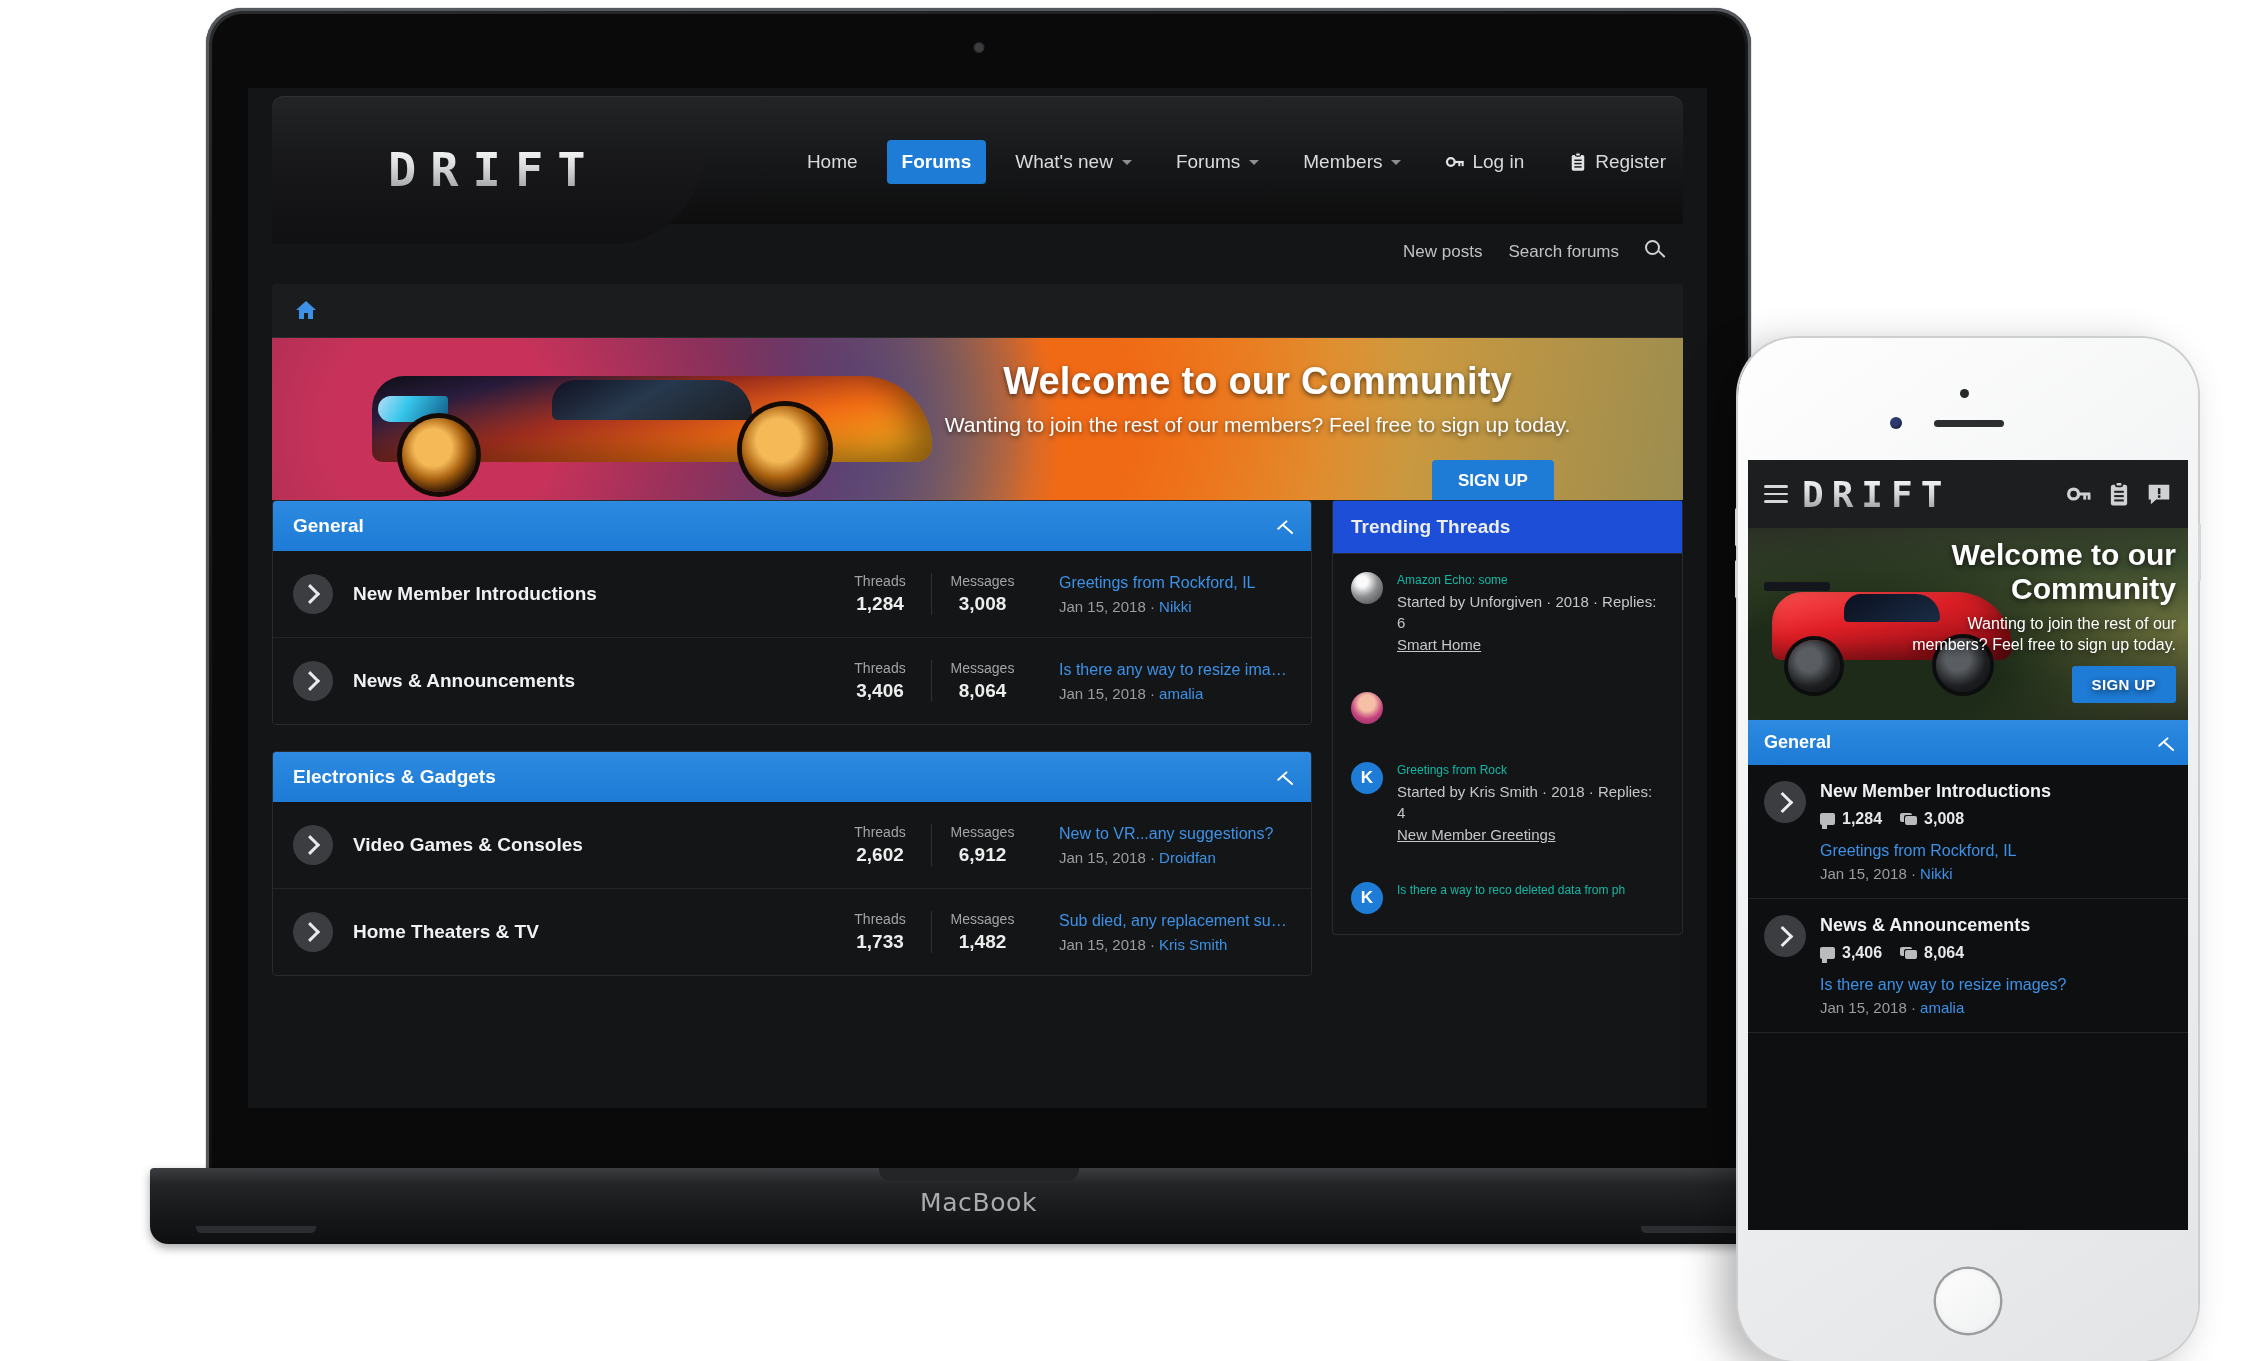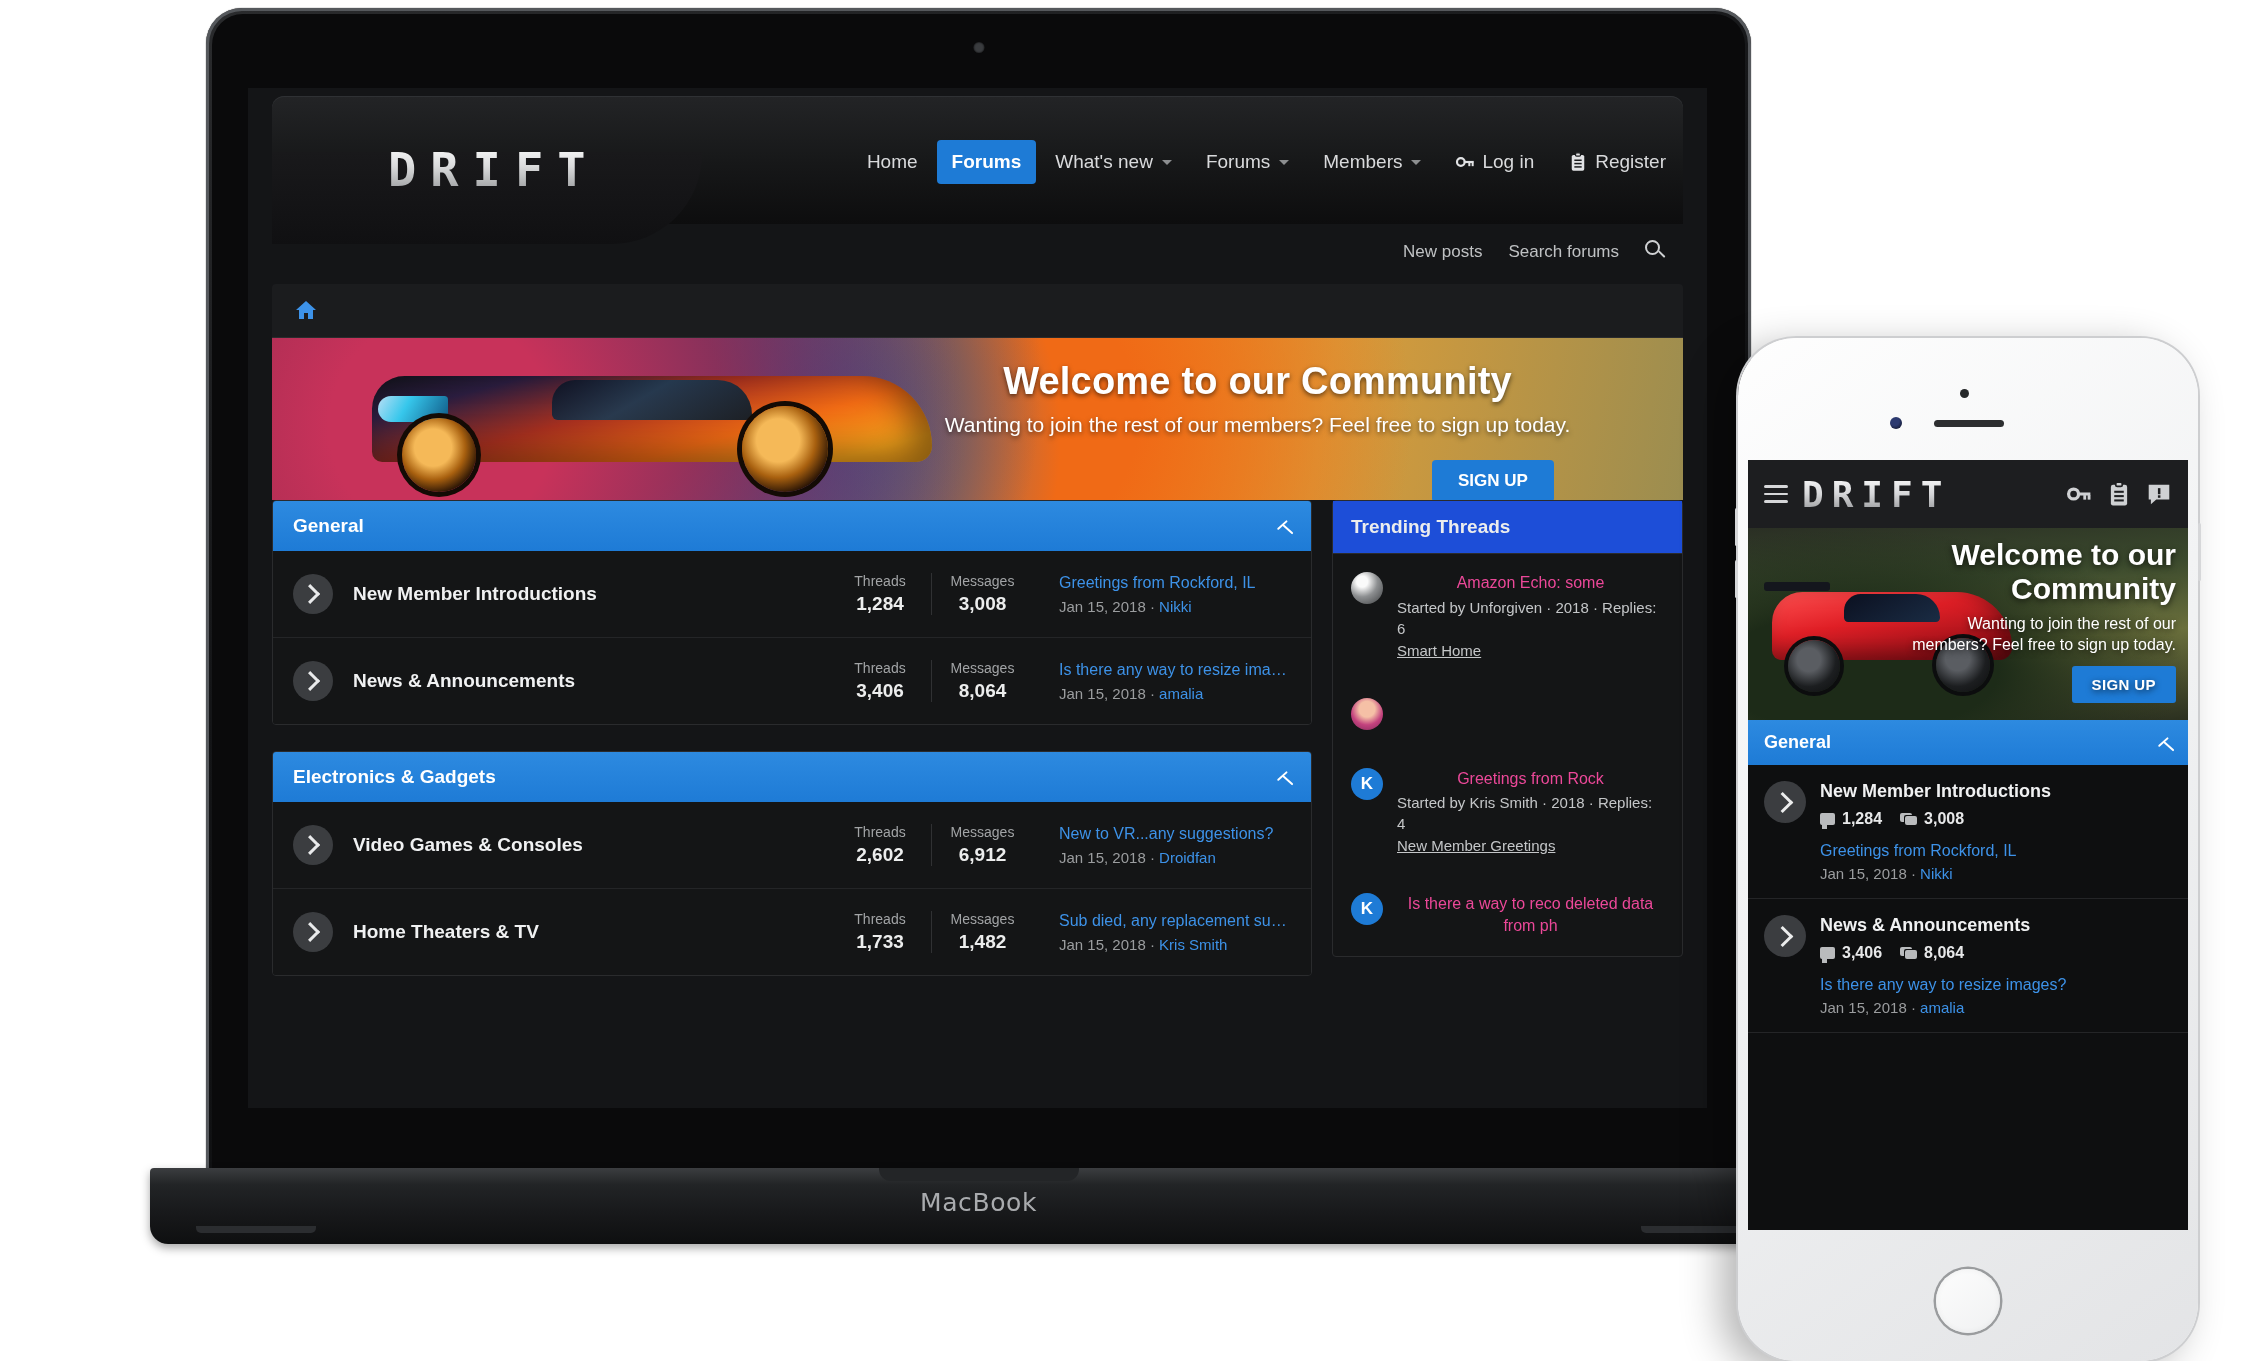--- a/index.html
+++ b/index.html
@@ -58,21 +58,21 @@
   .hdr-swoosh { position:absolute; left:0; top:56px; width:430px; height:92px;
     background:linear-gradient(180deg,#19191b 0%,#101012 100%);
     border-radius:0 0 90px 0; }
   .logo {
     position:absolute; left:140px; top:54px;
     font-family:"DejaVu Sans Mono", monospace;
     font-size:47px; font-weight:700; letter-spacing:14px;
     background:linear-gradient(180deg,#ffffff 0%,#d9dadb 45%,#8e9092 100%);
     -webkit-background-clip:text; background-clip:text; color:transparent;
   }
-  .topnav { position:absolute; right:26px; top:52px; display:flex; align-items:center; gap:4px; }
+  .topnav { position:absolute; right:26px; top:52px; display:flex; align-items:center; gap:14px; }
   .nav-item { position:relative; display:flex; align-items:center; gap:7px;
     padding:11px 15px; font-size:19px; color:#d9dadc; white-space:nowrap; cursor:pointer; }
   .nav-item.active { background:#1e7bd6; color:#fff; border-radius:4px; font-weight:600; }
   .caret { width:0;height:0;border-left:5px solid transparent;border-right:5px solid transparent;
     border-top:5px solid #8c8e90; margin-left:2px; }
   .ni-icon { display:inline-block; width:20px; height:20px; flex:0 0 20px; }
 
   .subnav { position:absolute; right:40px; top:152px; display:flex; align-items:flex-end; gap:26px; }
   .subnav span { font-size:17px; color:#bfc1c3; cursor:pointer; }
   .magnifier { width:22px;height:22px; position:relative; display:inline-block; }
@@ -156,21 +156,21 @@
   .side-head { padding:15px 18px; font-size:19px; font-weight:700; color:#eceded;
     border-bottom:1px solid #2a2b2d; background:#1d4ed8; }
   .tr-item { display:flex; gap:14px; padding:18px 18px 20px; }
   .tr-av { width:32px;height:32px; flex:0 0 32px; border-radius:50%; overflow:hidden;
     font-size:17px; font-weight:700; color:#fff; display:flex; align-items:center;
     justify-content:center; }
   .av-mtn { background:radial-gradient(circle at 35% 30%, #fafafa 0 18%, #8d8f91 50%, #3a3c3e 100%); }
   .av-girl { background:radial-gradient(circle at 50% 35%, #f5c0a6 0 30%, #c3427e 60%, #7e2a59 100%); }
   .av-k { background:#1e7bd6; }
   .tr-body { flex:1 1 auto; min-width:0; }
-  .tr-title { font-size:16px; color:#ec4899; line-height:1.35;text-align:center; }
+  .tr-title { font-size:12px; color:#14b8a6; line-height:1.35; }
   .tr-meta { font-size:15px; color:#c4c6c8; line-height:1.4; margin-top:3px; }
   .tr-node { font-size:15px; color:#c4c6c8; text-decoration:underline; margin-top:3px;
     display:inline-block; }
 
   
   #phone { position:absolute; left:1738px; top:338px; width:460px; height:1023px; }
   .ph-body { position:absolute; inset:0; border-radius:58px;
     background:linear-gradient(145deg,#fefefe 0%,#f2f3f4 40%,#e3e4e6 100%);
     box-shadow:0 0 0 2px #cdced0, -16px 10px 40px rgba(0,0,0,.3); }
   .ph-side { position:absolute; width:3px; height:38px; background:#d6d7d9; border-radius:2px; }

